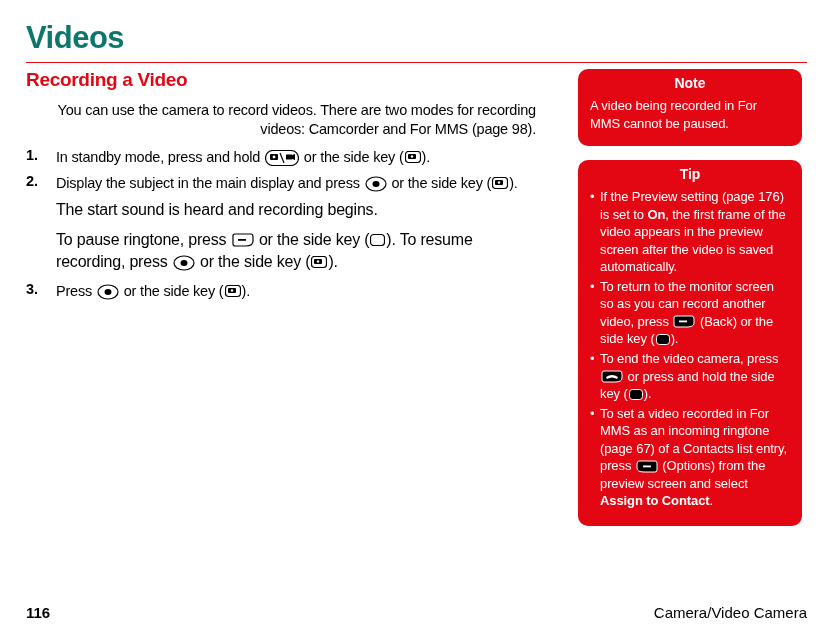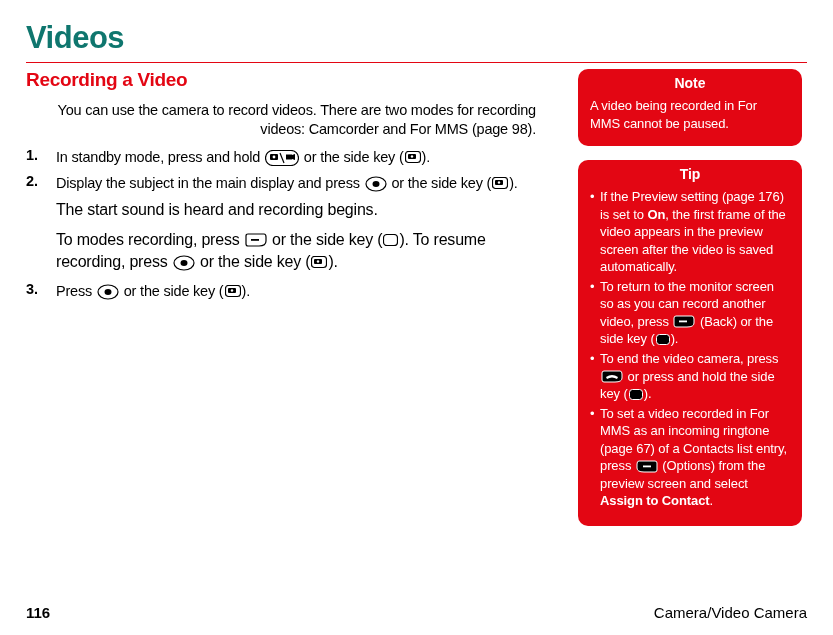--- a/index.html
+++ b/index.html
@@ -65,21 +65,21 @@
               <ellipse cx="11" cy="8" rx="3.5" ry="3" fill="#000"></ellipse>
             </svg><span> or the side key (</span><svg class="icon" width="16" height="14">
               <rect x="0.5" y="0.5" width="15" height="11" rx="3" fill="#fff" stroke="#000" stroke-width="1.2"></rect>
               <rect x="3" y="3" width="8" height="5" rx="1" fill="#000"></rect>
               <circle cx="7" cy="5.5" r="1.2" fill="#fff"></circle>
             </svg><span>).</span>
         </span>
       </div>
       <p class="step-sub">The start sound is heard and recording begins.</p>
       <p class="step-sub">
-        <span>To modes recording, press </span><svg class="icon" width="22" height="15">
+        <span>To pause ringtone, press </span><svg class="icon" width="22" height="15">
             <path d="M3 1 L19 1 Q21 1 21 4 L21 8 Q21 13 14 13 L3 13 Q1 13 1 11 L1 3 Q1 1 3 1 Z" fill="#fff" stroke="#000" stroke-width="1.2"></path>
             <rect x="6" y="6" width="8" height="1.8" fill="#000"></rect>
           </svg><span> or the side key (</span><svg class="icon" width="15" height="13">
             <rect x="0.5" y="0.5" width="14" height="11" rx="3.5" fill="#fff" stroke="#000" stroke-width="1.2"></rect>
           </svg><span>). To resume recording, press </span><svg class="icon" width="22" height="16">
             <ellipse cx="11" cy="8" rx="10" ry="7" fill="#fff" stroke="#000" stroke-width="1.2"></ellipse>
             <ellipse cx="11" cy="8" rx="3.5" ry="3" fill="#000"></ellipse>
           </svg><span> or the side key (</span><svg class="icon" width="16" height="14">
             <rect x="0.5" y="0.5" width="15" height="11" rx="3" fill="#fff" stroke="#000" stroke-width="1.2"></rect>
             <rect x="3" y="3" width="8" height="5" rx="1" fill="#000"></rect>

